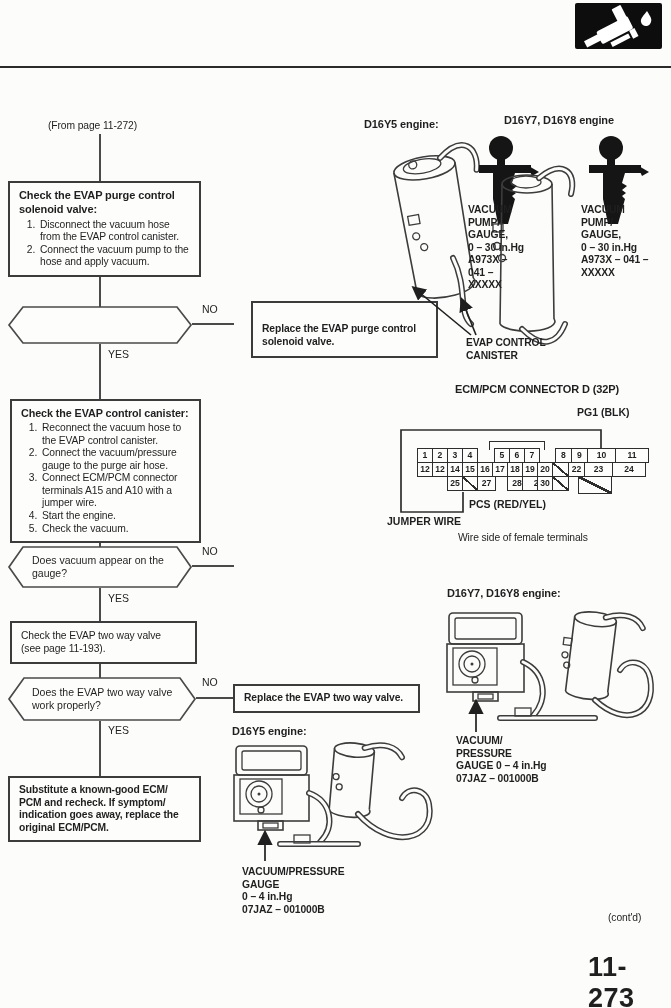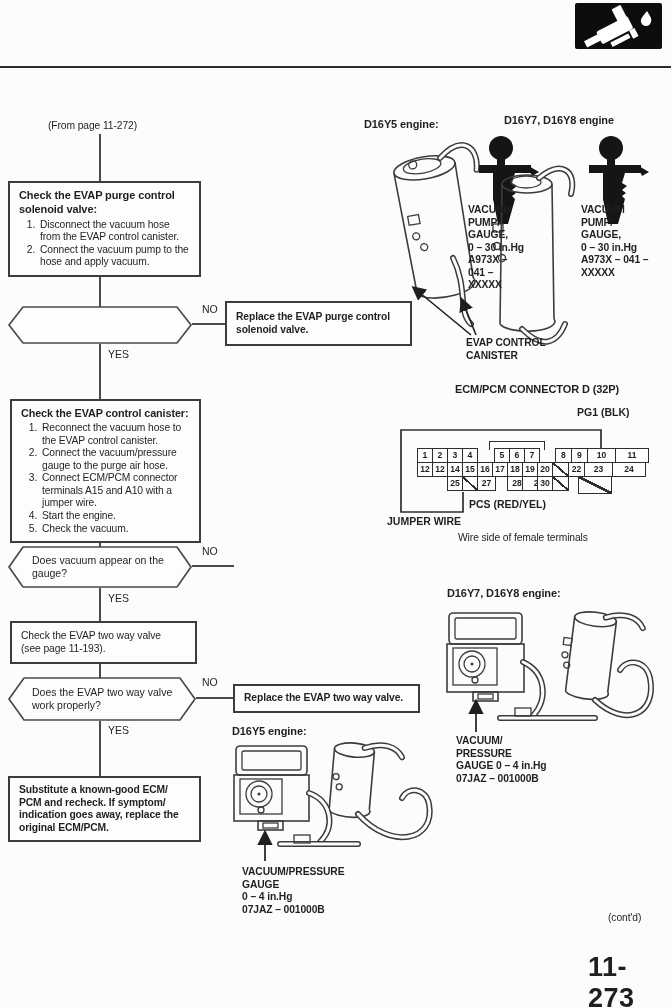--- a/index.html
+++ b/index.html
@@ -100,21 +100,21 @@
       <li>Disconnect the vacuum hose from the EVAP control canister.</li>
       <li>Connect the vacuum pump to the hose and apply vacuum.</li>
     </ol>
   </div>
 
   <svg style="left:8px;top:306px" width="184" height="38">
     <polygon points="1,19 15,1 169,1 183,19 169,37 15,37" fill="#fdfdfc" stroke="#4a4a4a" stroke-width="1.7"></polygon>
   </svg>
   <div class="fc-label" style="left:202px;top:303px">NO</div>
   <div class="fc-label" style="left:108px;top:348px">YES</div>
-  <div class="fc-box t10 b" style="left:225px;top:301px;width:187px;padding-top:8px;padding-bottom:8px">Replace the EVAP purge control solenoid valve.</div>
+  <div class="fc-box t10 b" style="left:251px;top:301px;width:187px;padding-top:20px;padding-bottom:8px">Replace the EVAP purge control solenoid valve.</div>
 
   <div class="fc-box t10" style="left:10px;top:399px;width:191px">
     <div class="fc-title" style="font-size:10.8px">Check the EVAP control canister:</div>
     <ol>
       <li>Reconnect the vacuum hose to the EVAP control canister.</li>
       <li>Connect the vacuum/pressure gauge to the purge air hose.</li>
       <li>Connect ECM/PCM connector terminals A15 and A10 with a jumper wire.</li>
       <li>Start the engine.</li>
       <li>Check the vacuum.</li>
     </ol>

